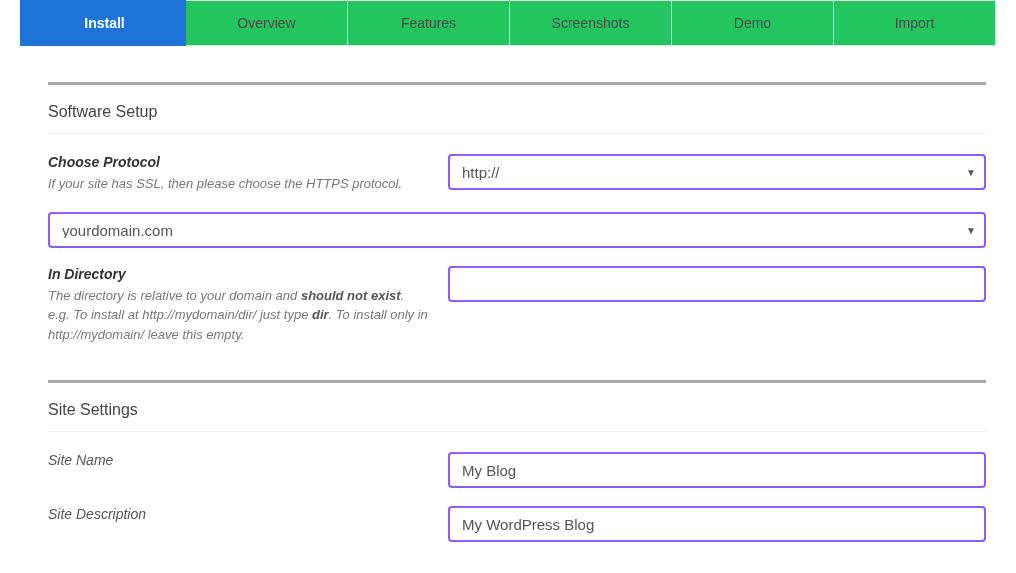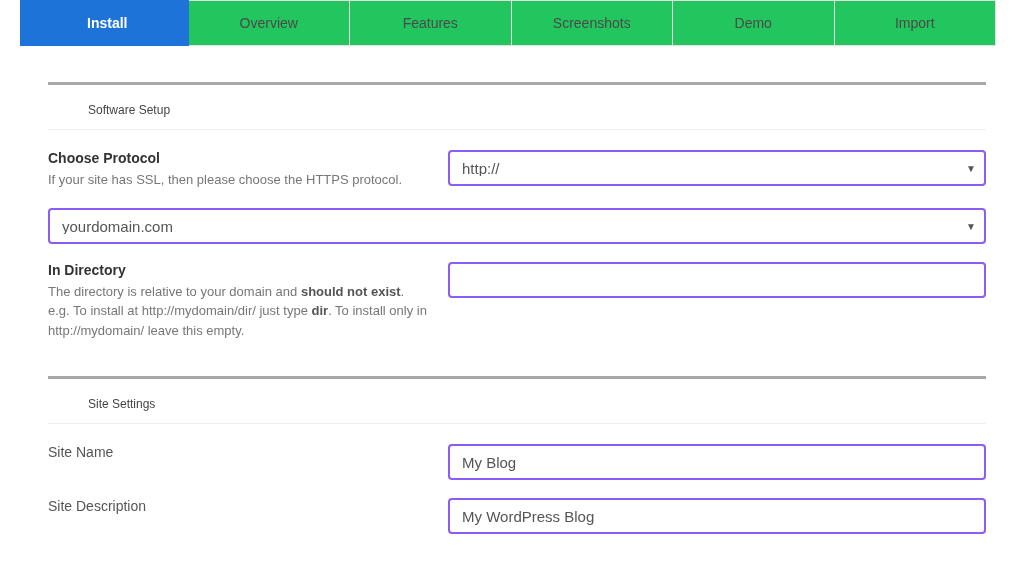--- a/index.html
+++ b/index.html
@@ -23,57 +23,57 @@
       text-align: center;
       padding: 14px 0;
       border: 1px solid #e0e0e0;
       border-left: none;
       background: #22c55e;
       color: #4a4a4a;
       font-size: 14px;
       cursor: pointer;
     }
     .tab:first-child {
-      border-left: 7px solid #84cc16;
+      border-left: 4px solid #84cc16;
     }
     .tab.active {
       background: #1e73d8;
       color: #fff;
       font-weight: 600;
       border-color: #1e73d8;
     }
     .content {
       padding: 0 30px 40px 48px;
     }
     .section-divider {
       border: none;
       border-top: 3px solid #a8a8a8;
       margin-top: 36px;
       margin-bottom: 0;
     }
     .section-title {
-      font-size: 12px;
+      font-size: 16px;
       font-weight: 500;
       color: #444;
       padding: 18px 0 12px 0;
-      margin-left: 40px;
     }
     .thin-hr {
       border: none;
       border-top: 1px solid #eee;
       margin-bottom: 20px;
     }
     .form-row {
       display: flex;
       align-items: flex-start;
       margin-bottom: 18px;
     }
     .form-label-col {
       width: 400px;
       padding-right: 20px;
+      font-style: italic;
     }
     .form-input-col {
       flex: 1;
     }
     .field-label {
       font-size: 14px;
       font-weight: 600;
       color: #333;
       margin-bottom: 4px;
     }

